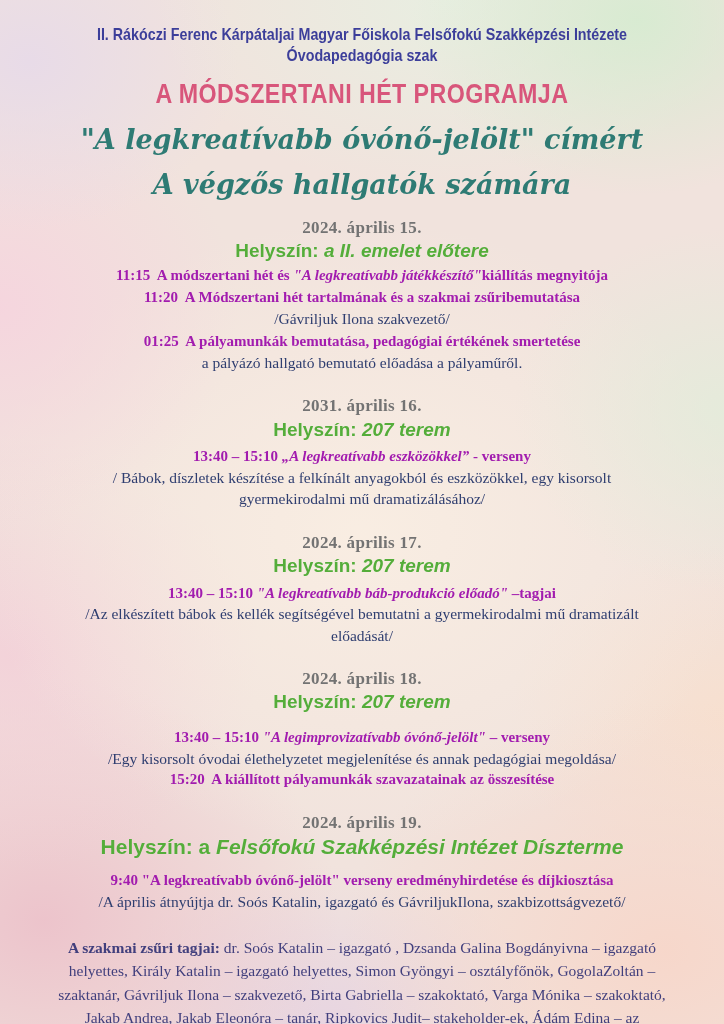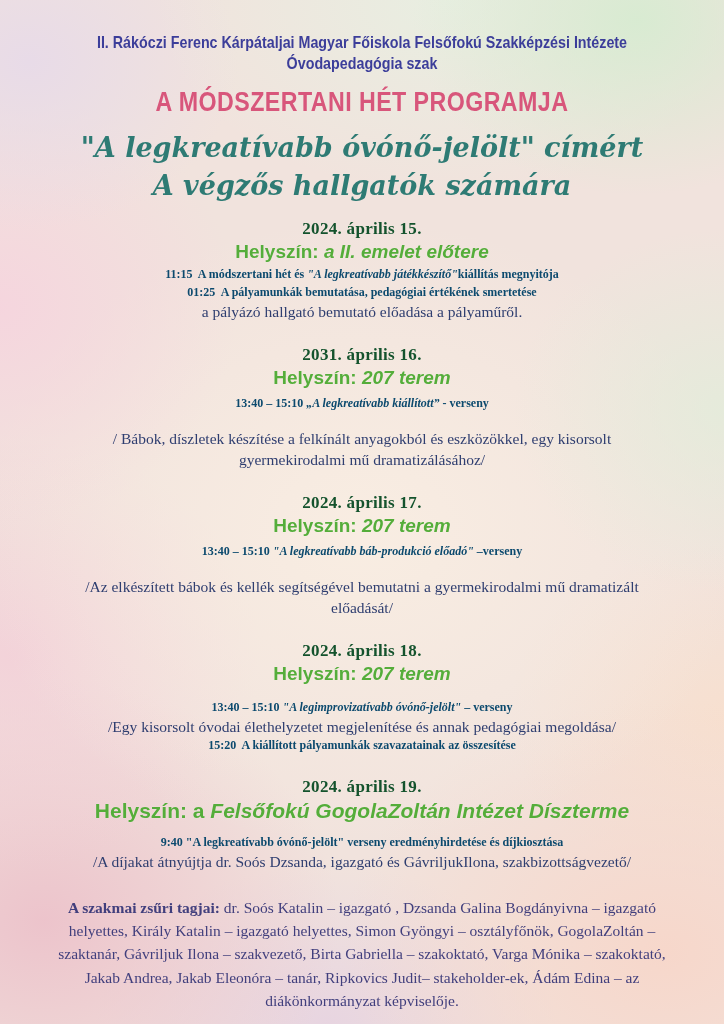--- a/index.html
+++ b/index.html
@@ -14,123 +14,127 @@
       radial-gradient(ellipse 300px 240px at 4% 6%,   rgba(231,218,233,0.90), rgba(231,218,233,0) 70%),
       radial-gradient(ellipse 330px 300px at 0% 30%,  rgba(246,211,222,0.85), rgba(246,211,222,0) 72%),
       radial-gradient(ellipse 300px 260px at 100% 40%,rgba(224,238,218,0.70), rgba(224,238,218,0) 70%),
       radial-gradient(ellipse 520px 420px at 50% 52%, rgba(250,239,227,0.85), rgba(250,239,227,0) 75%),
       radial-gradient(ellipse 340px 300px at 2% 64%,  rgba(243,206,216,0.80), rgba(243,206,216,0) 72%),
       radial-gradient(ellipse 400px 330px at 6% 90%,  rgba(236,193,202,0.92), rgba(236,193,202,0) 74%),
       radial-gradient(ellipse 440px 340px at 92% 93%, rgba(247,214,201,0.92), rgba(247,214,201,0) 74%),
       radial-gradient(ellipse 320px 220px at 45% 100%,rgba(225,203,227,0.60), rgba(225,203,227,0) 72%),
       radial-gradient(ellipse 300px 240px at 100% 70%,rgba(248,223,205,0.85), rgba(248,223,205,0) 72%);
   }
-  .sheet{box-sizing:border-box;width:724px;height:828px;padding:32px 36px 20px;text-align:center;}
+  .sheet{box-sizing:border-box;width:724px;height:828px;padding:24px 36px 20px;text-align:center;}
 
   .inst{
     font-family:"Liberation Sans",sans-serif;font-weight:bold;
     font-size:17px;line-height:1.25;color:#3c3e9a;
     transform:scaleX(0.84);letter-spacing:0px;
   }
   .main-title{
     font-family:"Liberation Sans",sans-serif;font-weight:bold;
     font-size:27px;line-height:1.15;color:#d8567b;
     transform:scaleX(0.86);margin-top:12px;letter-spacing:0.5px;
   }
   .subtitle{
     font-family:"DejaVu Serif",serif;font-weight:bold;font-style:italic;
     font-size:27px;line-height:1.32;color:#2e7b74;margin-top:12px;
   }
   .date-line{
-    font-size:17px;font-weight:bold;color:#14532d;line-height:1.3;letter-spacing:0.3px;
+    font-size:17px;font-weight:bold;color:#737373;line-height:1.3;letter-spacing:0.3px;
   }
   .loc-line{
     font-family:Liberation Sans, sans-serif;font-weight:bold;
     font-size:19px;line-height:1.25;color:#55ad3a;
     text-shadow:0 0 1px rgba(255,255,255,0.6);
   }
   .loc-line .loc-name{font-style:italic;}
   .day-19 .loc-line{font-size:21px;}
   .item-line{
-    font-size:12px;font-weight:bold;color:#0c4a6e;line-height:1.38;white-space:pre-wrap;
+    font-size:15px;font-weight:bold;color:#a21caf;line-height:1.38;white-space:pre-wrap;
   }
   .item-line .em{font-style:italic;}
   .item-sub{
     font-size:15.5px;font-weight:normal;color:#2f3e70;line-height:1.38;white-space:pre-wrap;
   }
   .day{margin-top:22px;}
   .day-15{margin-top:14px;}
   .day-15 .item-block{margin-top:2px;}
   .day-16 .item-block,.day-17 .item-block{margin-top:5px;}
   .day-18 .item-block{margin-top:13px;}
   .day-19 .item-block{margin-top:10px;}
-  .day-16 .item-sub,.day-17 .item-sub{max-width:600px;margin:16px auto;}
+  .day-16 .item-sub,.day-17 .item-sub{max-width:600px;margin:0 auto;}
   .jury{
     margin:24px auto 0;max-width:630px;
     font-size:15.5px;line-height:1.5;color:#413f7d;
   }
   .jury .jury-label{font-weight:bold;}
 </style>
 </head>
 <body>
 
 <div class="sheet">
 
   <div class="inst">II. Rákóczi Ferenc Kárpátaljai Magyar Főiskola Felsőfokú Szakképzési Intézete</div>
   <div class="inst">Óvodapedagógia szak</div>
 
   <div class="main-title">A MÓDSZERTANI HÉT PROGRAMJA</div>
 
   <div class="subtitle">"A legkreatívabb óvónő-jelölt" címért</div>
-  <div class="subtitle" style="margin-top:3px;text-align:center;">A végzős hallgatók számára</div>
+  <div class="subtitle" style="margin-top:10px;text-align:center;">A végzős hallgatók számára</div>
 
   <section class="day day-15">
     <div class="date-line">2024. április 15.</div>
     <div class="loc-line"><span class="loc-prefix">Helyszín: </span><span class="loc-name">a II. emelet előtere</span></div>
     <div class="item-block">
       <div class="item-line"><span>11:15  A módszertani hét és </span><span class="em">"A legkreatívabb játékkészítő"</span><span>kiállítás megnyitója</span></div>
+    </div>
+    <div class="item-block">
+      <div class="item-line"><span>11:20  A Módszertani hét tartalmának és a szakmai zsűribemutatása</span></div>
+      <div class="item-sub">/Gávriljuk Ilona szakvezető/</div>
     </div>
     <div class="item-block">
       <div class="item-line"><span>01:25  A pályamunkák bemutatása, pedagógiai értékének smertetése</span></div>
       <div class="item-sub">a pályázó hallgató bemutató előadása a pályaműről.</div>
     </div>
   </section>
 
   <section class="day day-16">
     <div class="date-line">2031. április 16.</div>
     <div class="loc-line"><span class="loc-prefix">Helyszín: </span><span class="loc-name">207 terem</span></div>
     <div class="item-block">
-      <div class="item-line"><span>13:40 – 15:10 </span><span class="em">„A legkreatívabb kiállított”</span><span> - verseny</span></div>
+      <div class="item-line"><span>13:40 – 15:10 </span><span class="em">„A legkreatívabb eszközökkel”</span><span> - verseny</span></div>
       <div class="item-sub">/ Bábok, díszletek készítése a felkínált anyagokból és eszközökkel, egy kisorsolt gyermekirodalmi mű dramatizálásához/</div>
     </div>
   </section>
 
   <section class="day day-17">
     <div class="date-line">2024. április 17.</div>
     <div class="loc-line"><span class="loc-prefix">Helyszín: </span><span class="loc-name">207 terem</span></div>
     <div class="item-block">
-      <div class="item-line"><span>13:40 – 15:10 </span><span class="em">"A legkreatívabb báb-produkció előadó"</span><span> –verseny</span></div>
+      <div class="item-line"><span>13:40 – 15:10 </span><span class="em">"A legkreatívabb báb-produkció előadó"</span><span> –tagjai</span></div>
       <div class="item-sub">/Az elkészített bábok és kellék segítségével bemutatni a gyermekirodalmi mű dramatizált előadását/</div>
     </div>
   </section>
 
   <section class="day day-18">
     <div class="date-line">2024. április 18.</div>
     <div class="loc-line"><span class="loc-prefix">Helyszín: </span><span class="loc-name">207 terem</span></div>
     <div class="item-block">
       <div class="item-line"><span>13:40 – 15:10 </span><span class="em">"A legimprovizatívabb óvónő-jelölt"</span><span> – verseny</span></div>
       <div class="item-sub">/Egy kisorsolt óvodai élethelyzetet megjelenítése és annak pedagógiai megoldása/</div>
       <div class="item-line"><span>15:20  A kiállított pályamunkák szavazatainak az összesítése</span></div>
     </div>
   </section>
 
   <section class="day day-19">
     <div class="date-line">2024. április 19.</div>
-    <div class="loc-line"><span class="loc-prefix">Helyszín: a </span><span class="loc-name">Felsőfokú GogolaZoltán Intézet Díszterme</span></div>
+    <div class="loc-line"><span class="loc-prefix">Helyszín: a </span><span class="loc-name">Felsőfokú Szakképzési Intézet Díszterme</span></div>
     <div class="item-block">
       <div class="item-line"><span>9:40 "A legkreatívabb óvónő-jelölt" verseny eredményhirdetése és díjkiosztása</span></div>
-      <div class="item-sub">/A díjakat átnyújtja dr. Soós Dzsanda, igazgató és GávriljukIlona, szakbizottságvezető/</div>
+      <div class="item-sub">/A április átnyújtja dr. Soós Katalin, igazgató és GávriljukIlona, szakbizottságvezető/</div>
     </div>
   </section>
 
   <p class="jury"><span class="jury-label">A szakmai zsűri tagjai:</span><span> dr. Soós Katalin – igazgató , Dzsanda Galina Bogdányivna – igazgató helyettes, Király Katalin – igazgató helyettes, Simon Gyöngyi – osztályfőnök, GogolaZoltán – szaktanár, Gávriljuk Ilona – szakvezető, Birta Gabriella – szakoktató, Varga Mónika – szakoktató, Jakab Andrea, Jakab Eleonóra – tanár, Ripkovics Judit– stakeholder-ek, Ádám Edina – az diákönkormányzat képviselője.</span></p>
 
 </div>
 
 </body></html>

